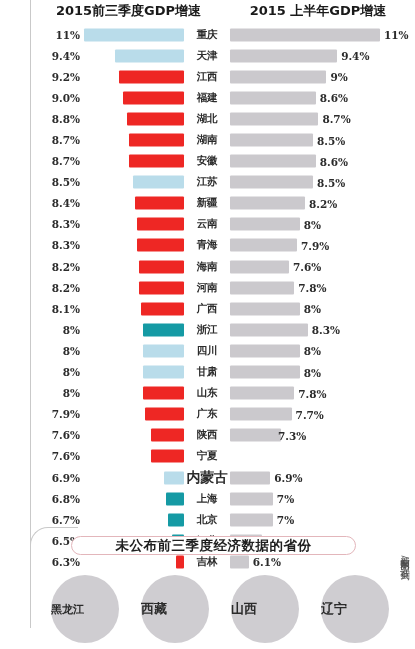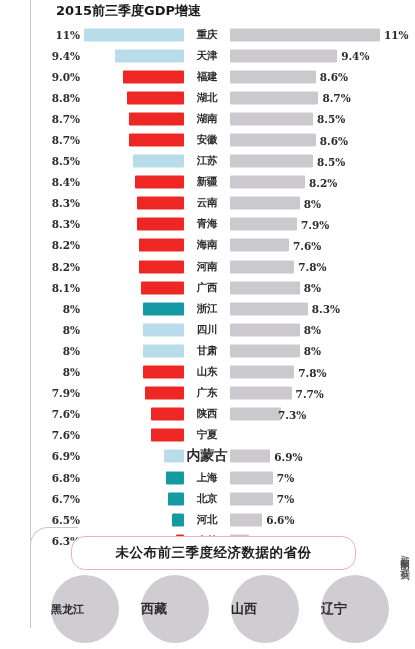--- a/index.html
+++ b/index.html
@@ -66,21 +66,21 @@
   }
   .connector-curve{
     position:absolute;left:30px;top:527px;width:48px;height:24px;
     border-top:1px solid #c9c9c9;
     border-left:1px solid #c9c9c9;
     border-top-left-radius:18px;
     border-right:0;border-bottom:0;
     box-sizing:border-box;
   }
   .pill{
-    position:absolute;left:71px;top:536px;width:285px;height:34px;
+    position:absolute;left:71px;top:536px;width:285px;height:19px;
     border:1.6px solid #e3b6bb;border-radius:14px;background:#fff;
     display:flex;align-items:center;justify-content:center;
     box-sizing:border-box;
   }
   .pill span{
     font-size:13.5px;font-weight:bold;color:#1f1f1f;letter-spacing:0.5px;
   }
   .circles{
     position:absolute;top:575px;left:0;width:415px;height:70px;
   }
@@ -99,20 +99,21 @@
     line-height:16px;
   }
 </style>
 </head>
 <body>
 
 <div class="frame-line"></div>
 
 <div class="headers">
   <div class="hdr hdr-left">2015前三季度GDP增速</div>
+  <div class="hdr hdr-right">2015 上半年GDP增速</div>
 </div>
 
 <div class="chart" id="chart-rows">
     <div class="row">
       <div class="lval">11%</div>
       <div class="lbar-track">
         <div class="lbar" style="width: 100px; background: rgb(185, 220, 234);"></div>
       </div>
       <div class="pname">重庆</div>
       <div class="rbar-track">
@@ -122,20 +123,31 @@
     </div>
     <div class="row">
       <div class="lval">9.4%</div>
       <div class="lbar-track">
         <div class="lbar" style="width: 68.6275px; background: rgb(185, 220, 234);"></div>
       </div>
       <div class="pname">天津</div>
       <div class="rbar-track">
         <div class="rbar" style="width: 107.143px;"></div>
         <div class="rval" style="left: 107.143px;">9.4%</div>
+      </div>
+    </div>
+    <div class="row">
+      <div class="lval">9.2%</div>
+      <div class="lbar-track">
+        <div class="lbar" style="width: 64.7059px; background: rgb(238, 39, 36);"></div>
+      </div>
+      <div class="pname">江西</div>
+      <div class="rbar-track">
+        <div class="rbar" style="width: 96.4286px;"></div>
+        <div class="rval" style="left: 96.4286px;">9%</div>
       </div>
     </div>
     <div class="row">
       <div class="lval">9.0%</div>
       <div class="lbar-track">
         <div class="lbar" style="width: 60.7843px; background: rgb(238, 39, 36);"></div>
       </div>
       <div class="pname">福建</div>
       <div class="rbar-track">
         <div class="rbar" style="width: 85.7143px;"></div>

